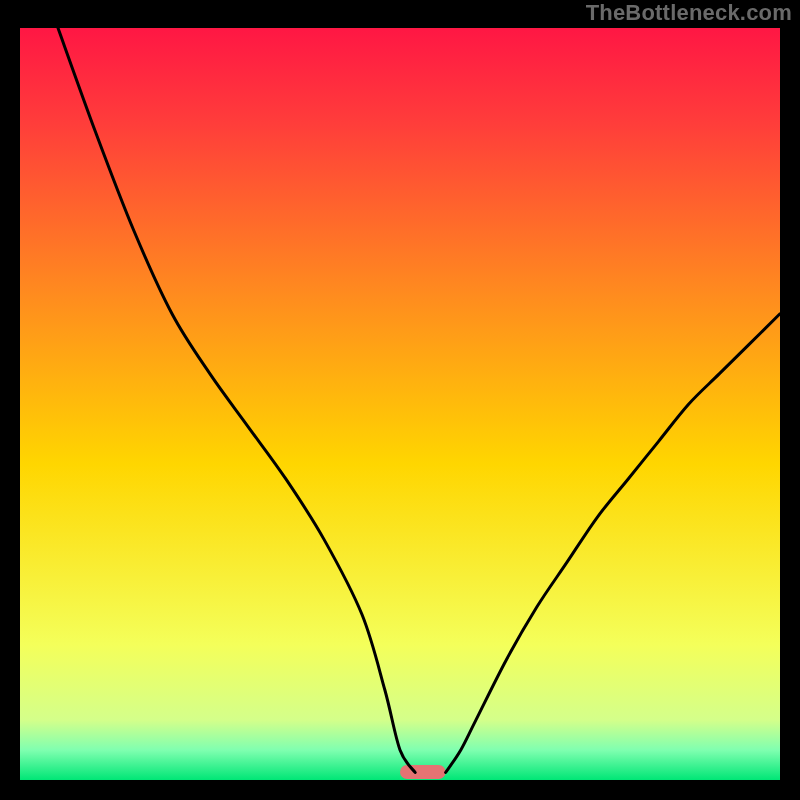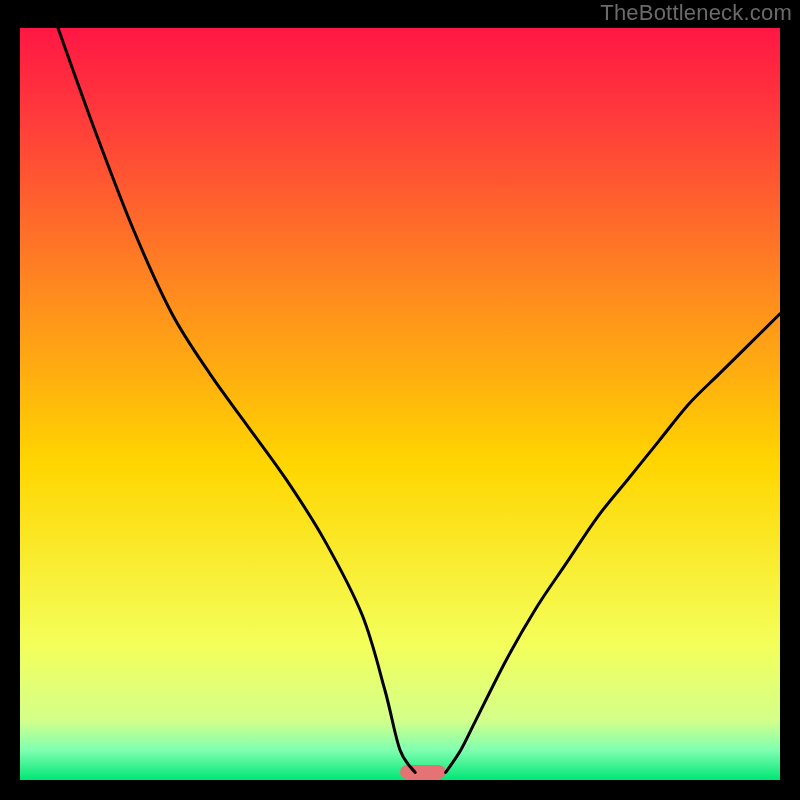--- a/index.html
+++ b/index.html
@@ -16,21 +16,21 @@
     height: 800px;
     position: relative;
     background: #000000;
   }
   .watermark {
     position: absolute;
     top: 0;
     right: 8px;
     color: #6a6a6a;
     font-size: 22px;
-    font-weight: normal;
+    font-weight: bold;
     z-index: 10;
     letter-spacing: 0.2px;
   }
   .plot-area {
     position: absolute;
     left: 20px;
     top: 28px;
     width: 760px;
     height: 752px;
   }

